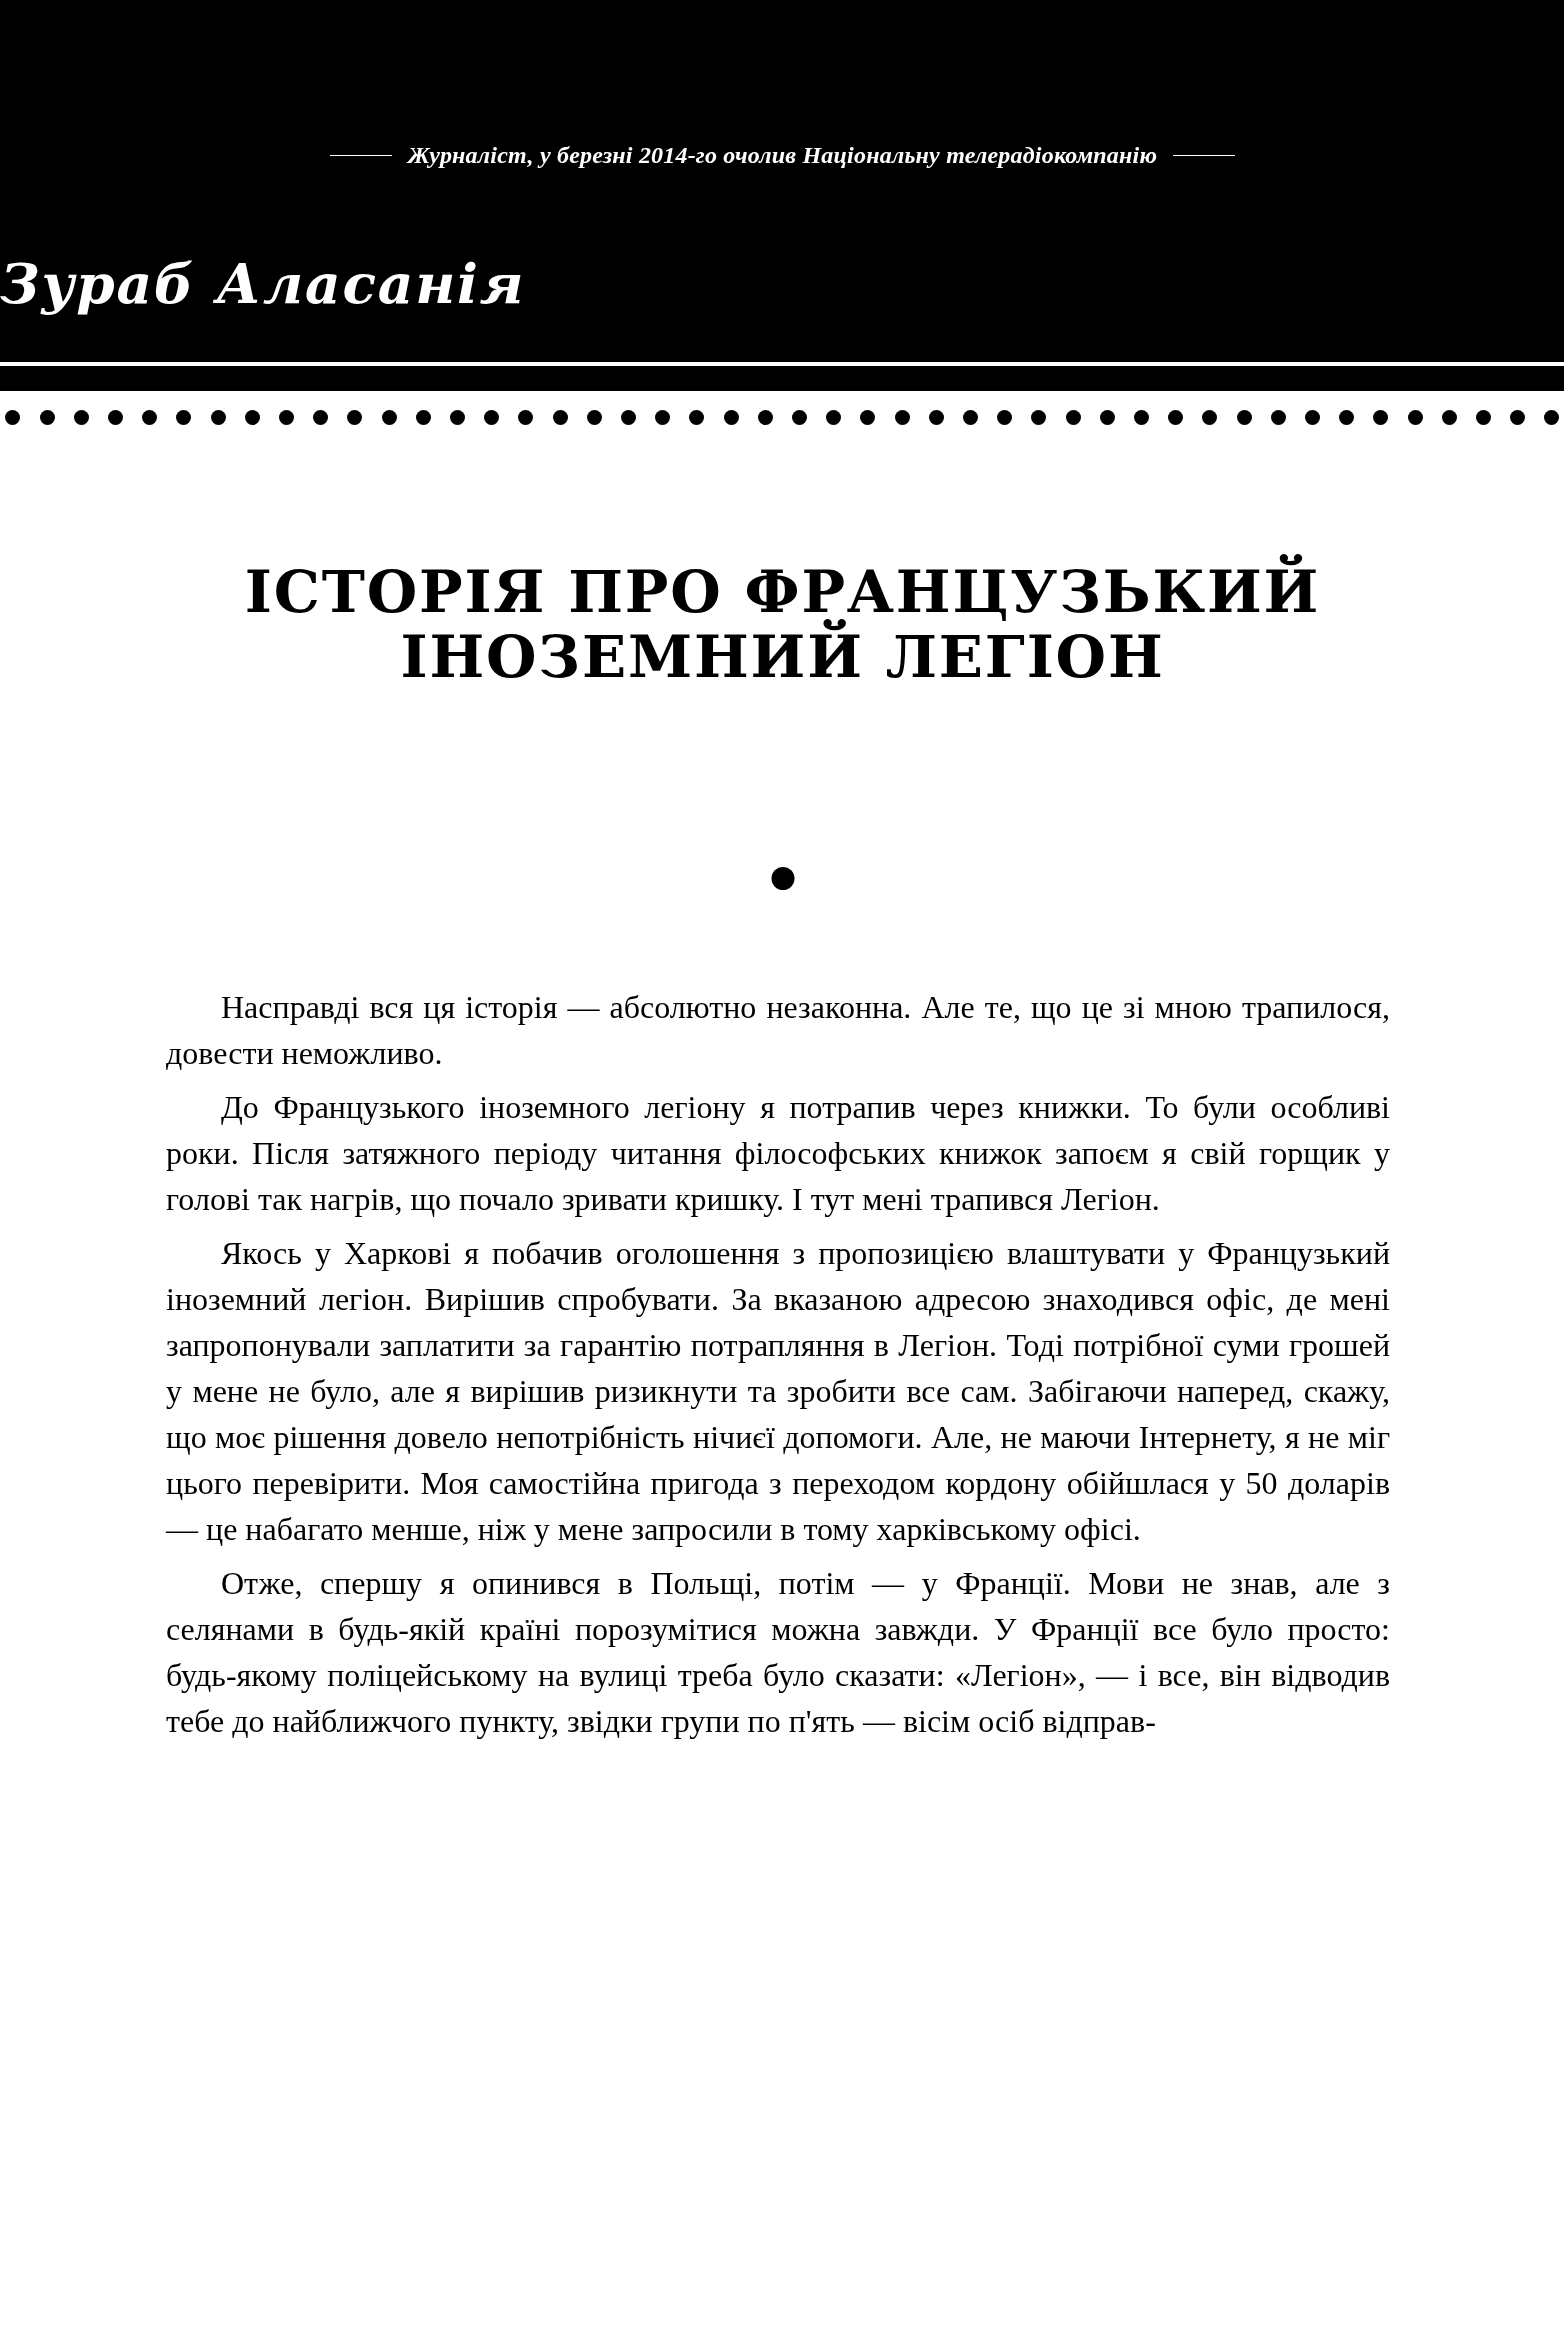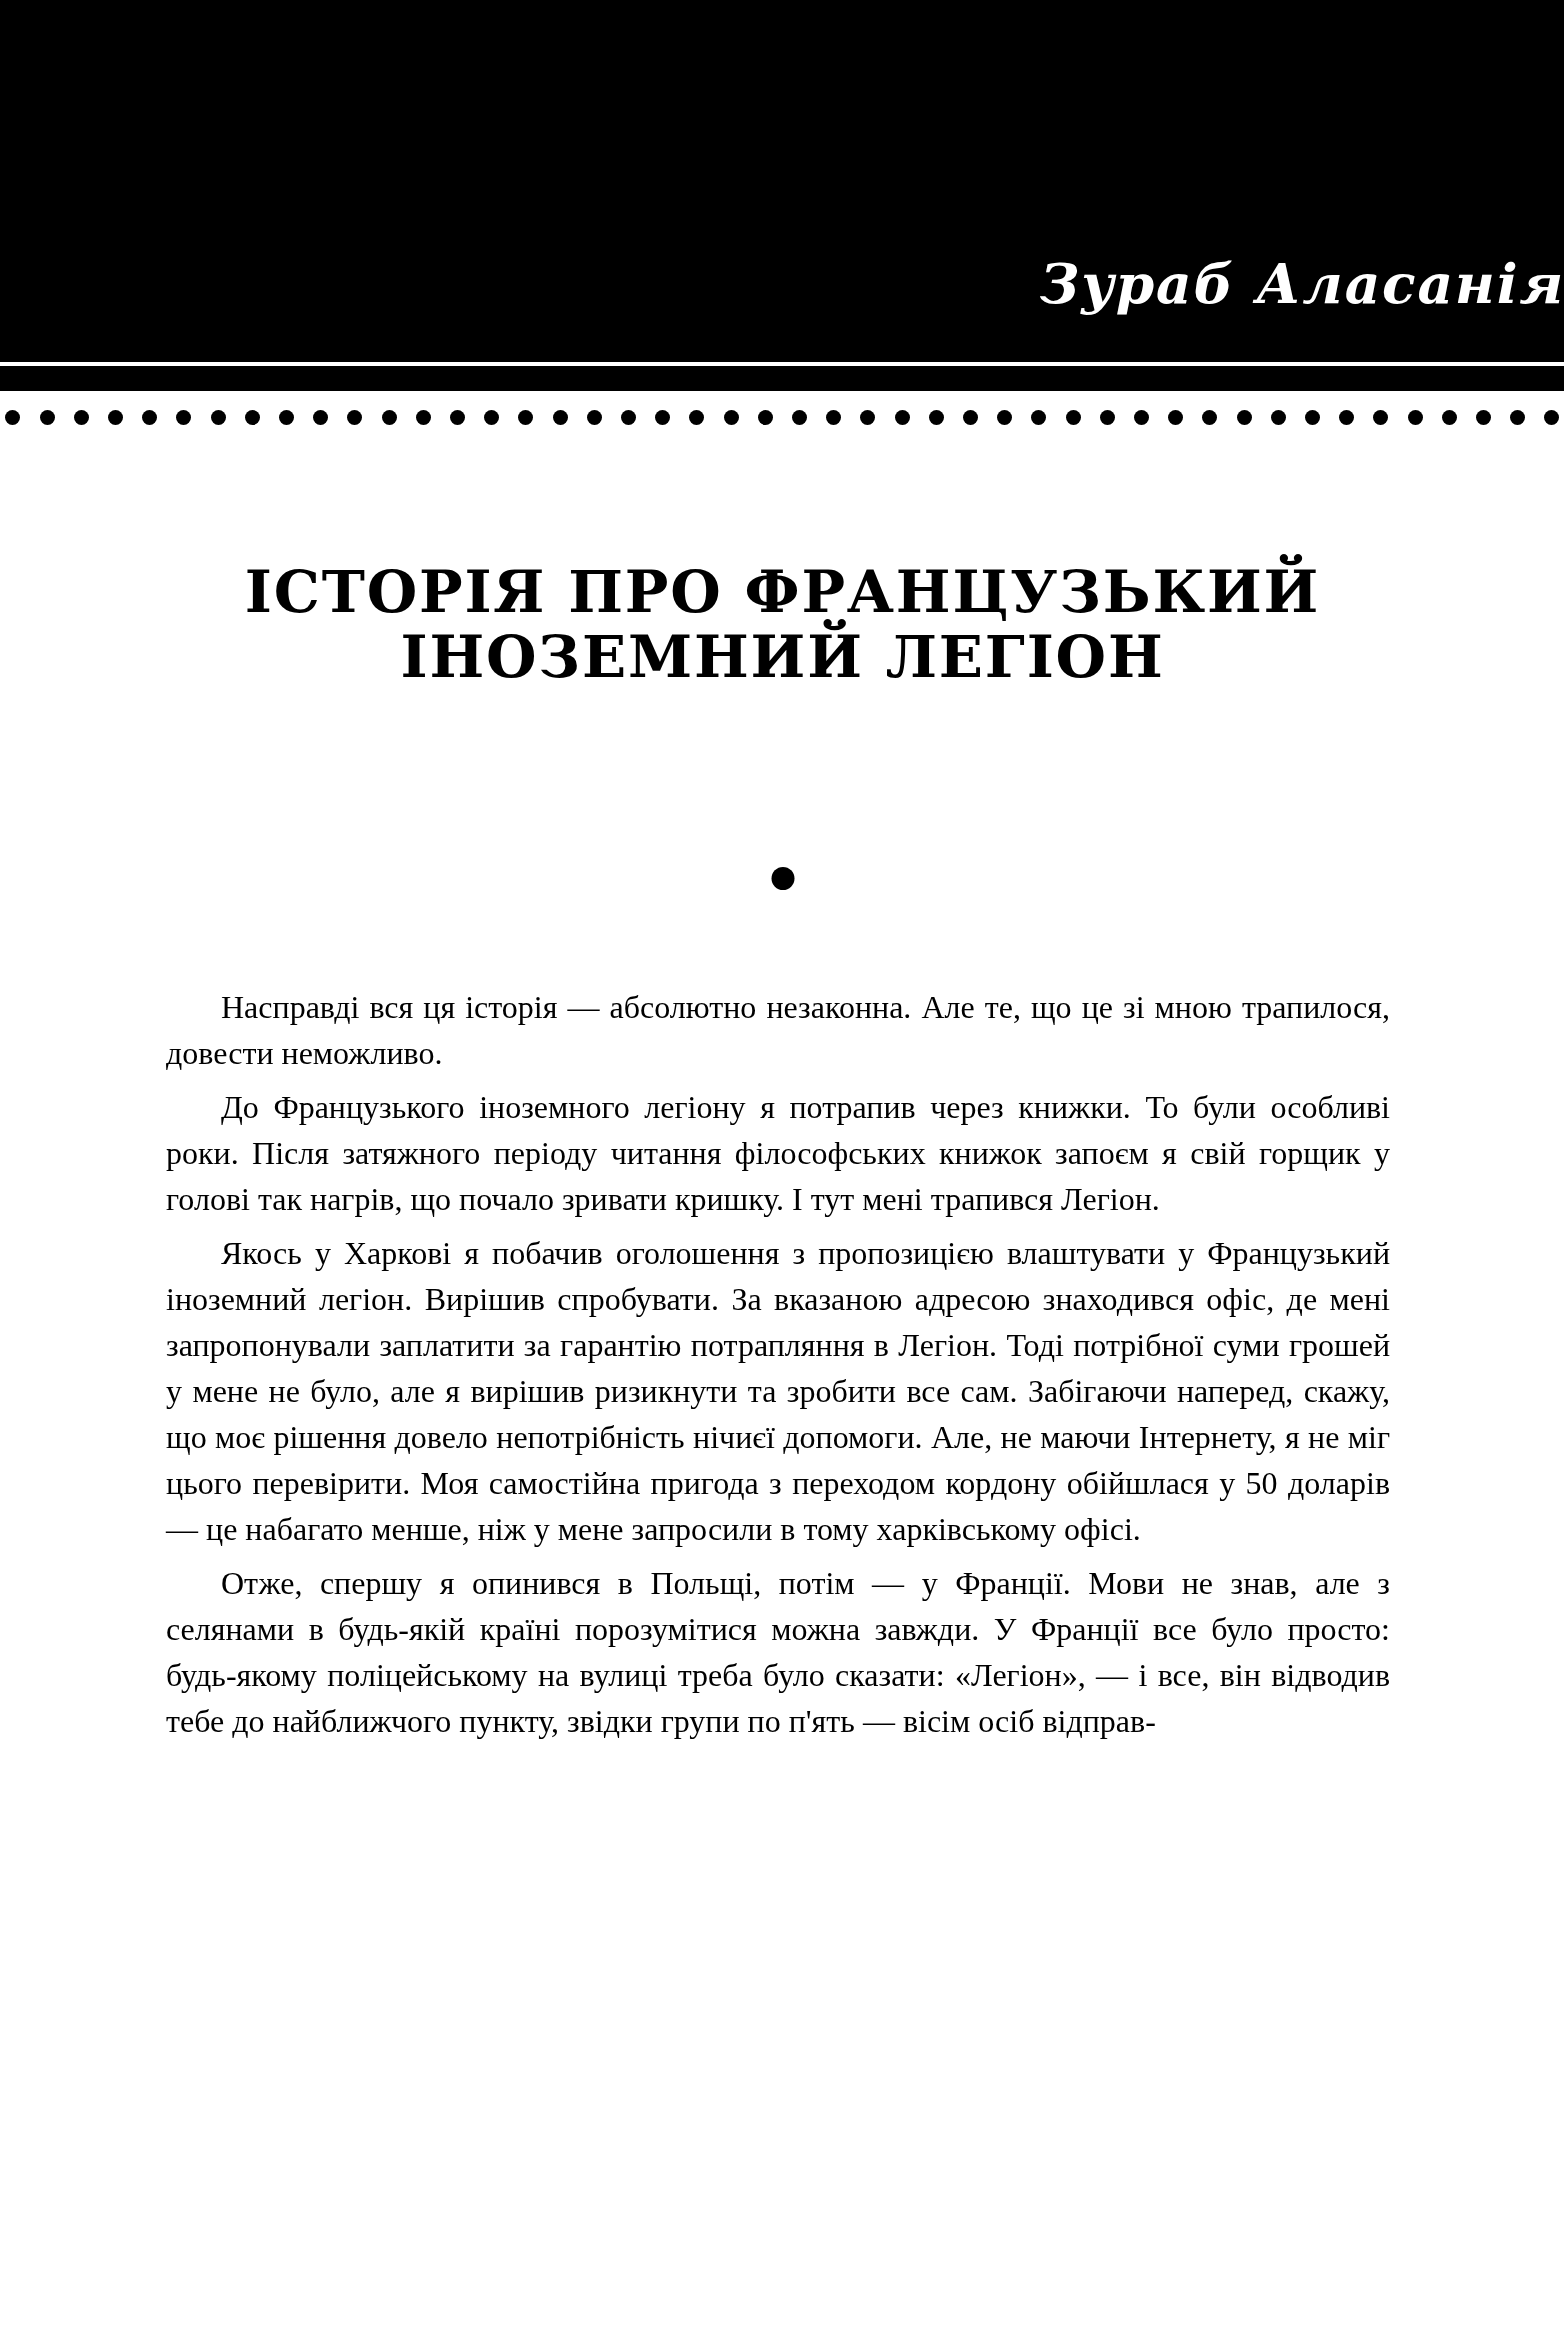--- a/index.html
+++ b/index.html
@@ -48,21 +48,21 @@
     font-size: 24px;
     letter-spacing: 0.2px;
     color: #ffffff;
     white-space: nowrap;
   }
   .author-name {
     position: absolute;
     left: 0;
     top: 251px;
     width: 1565px;
-    text-align: right;
+    text-align: left;
     color: #ffffff;
     font-family: "DejaVu Serif", serif;
     font-style: italic;
     font-weight: 700;
     font-size: 55px;
     letter-spacing: 1.8px;
   }
   .header-rule-bottom {
     position: absolute;
     left: 0;
@@ -140,20 +140,25 @@
     text-indent: 55px;
   }
 </style>
 </head>
 <body>
 
 <div class="page">
 
   <div class="header-block">
 
+    <div class="kicker-row">
+      <div class="kicker-rule"></div>
+      <div class="kicker-text">Журналіст, у березні 2014-го очолив Національну телерадіокомпанію</div>
+      <div class="kicker-rule"></div>
+    </div>
 
     <div class="author-name">Зураб Аласанія</div>
 
     <div class="header-rule-bottom"></div>
   </div>
 
   <div class="dot-divider">
     <span></span>
       <span></span>
       <span></span>

